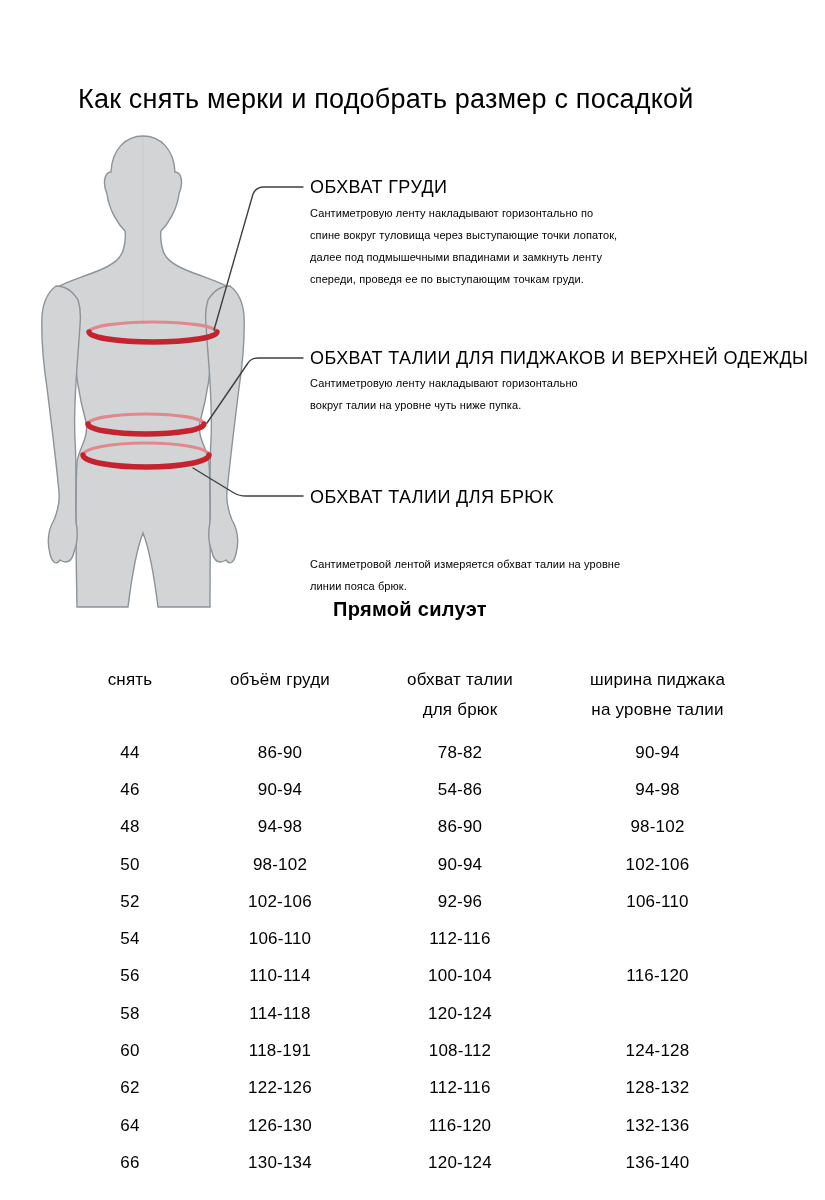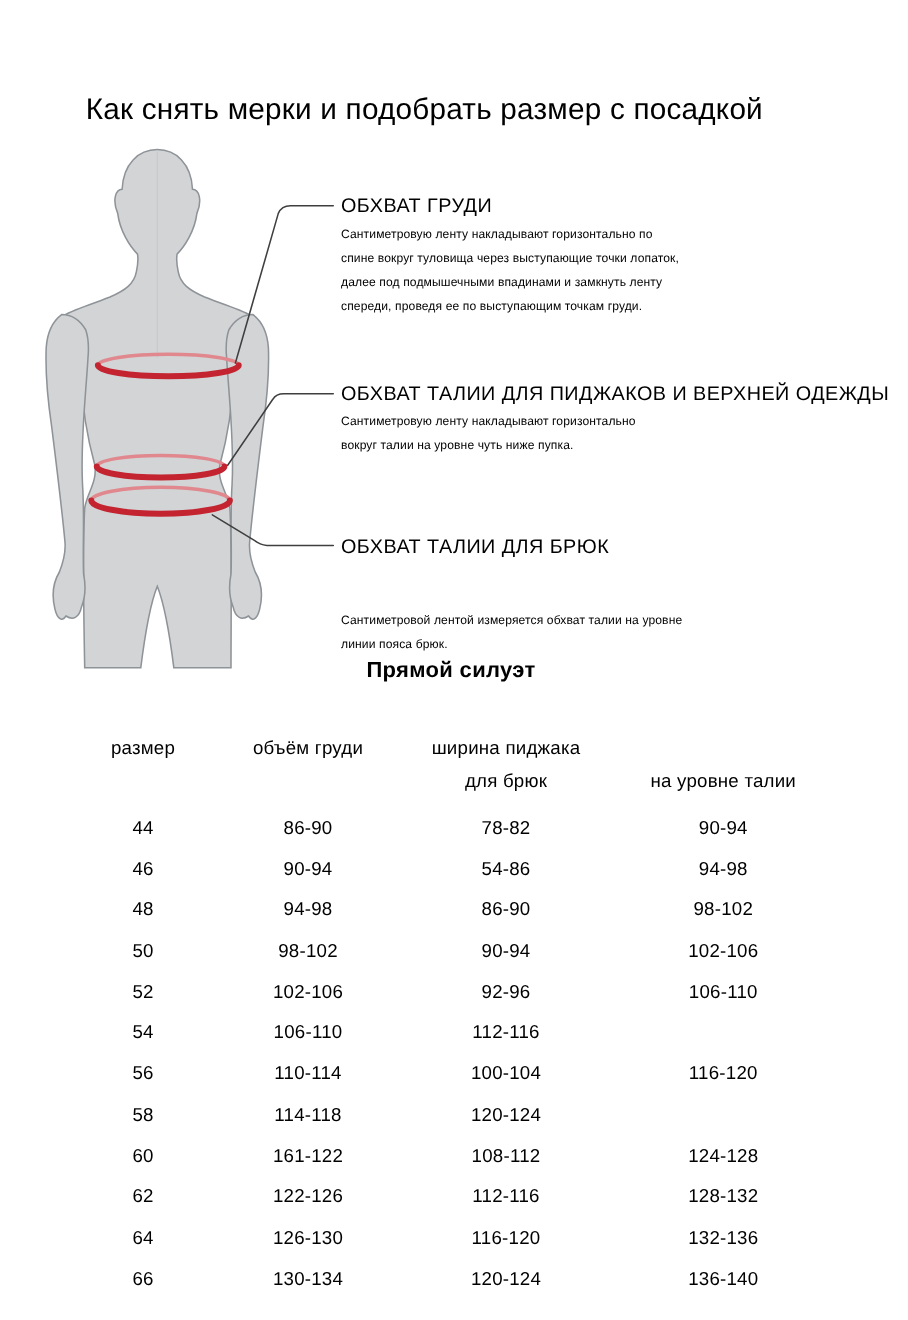--- a/index.html
+++ b/index.html
@@ -124,22 +124,23 @@
 вокруг талии на уровне чуть ниже пупка.</div>
 
 <div class="abs sec-heading" id="sec3-h">ОБХВАТ ТАЛИИ ДЛЯ БРЮК</div>
 <div class="abs sec-para" id="sec3-p">Сантиметровой лентой измеряется обхват талии на уровне
 линии пояса брюк.</div>
 
 <div class="abs" id="table-title">Прямой силуэт</div>
 
 <div class="abs" id="size-table">
     <div class="t-row hdr1">
-      <div class="t-cell">размер</div>
+      <div class="t-cell">снять</div>
       <div class="t-cell">объём груди</div>
+      <div class="t-cell">обхват талии</div>
       <div class="t-cell">ширина пиджака</div>
     </div>
     <div class="t-row hdr2">
       <div class="t-cell"></div>
       <div class="t-cell"></div>
       <div class="t-cell">для брюк</div>
       <div class="t-cell">на уровне талии</div>
     </div>
     <div class="t-row ">
       <div class="t-cell">44</div>
@@ -182,21 +183,21 @@
       <div class="t-cell">100-104</div>
       <div class="t-cell">116-120</div>
     </div>
     <div class="t-row ">
       <div class="t-cell">58</div>
       <div class="t-cell">114-118</div>
       <div class="t-cell">120-124</div>
     </div>
     <div class="t-row ">
       <div class="t-cell">60</div>
-      <div class="t-cell">161-122</div>
+      <div class="t-cell">118-191</div>
       <div class="t-cell">108-112</div>
       <div class="t-cell">124-128</div>
     </div>
     <div class="t-row ">
       <div class="t-cell">62</div>
       <div class="t-cell">122-126</div>
       <div class="t-cell">112-116</div>
       <div class="t-cell">128-132</div>
     </div>
     <div class="t-row ">

